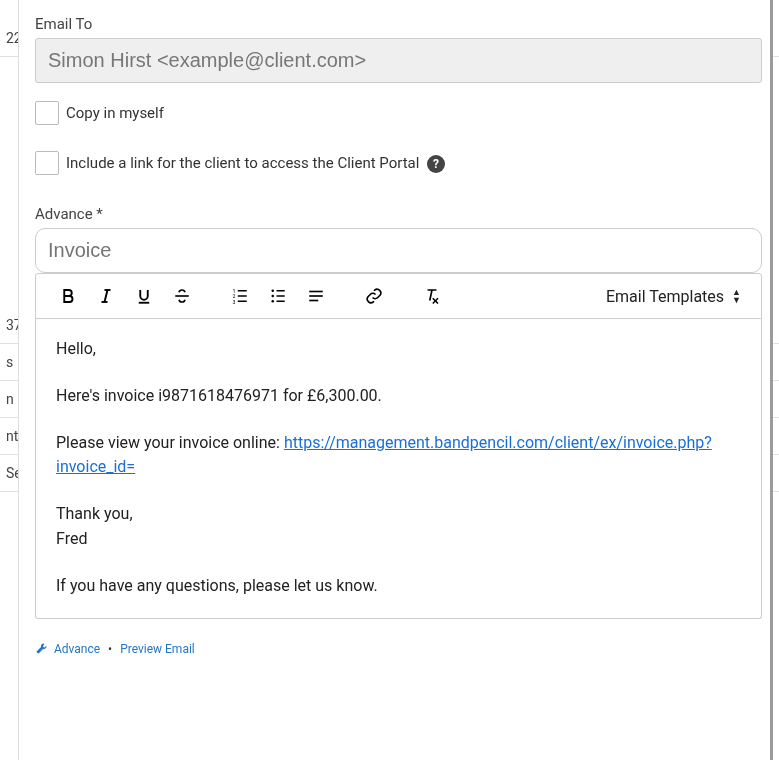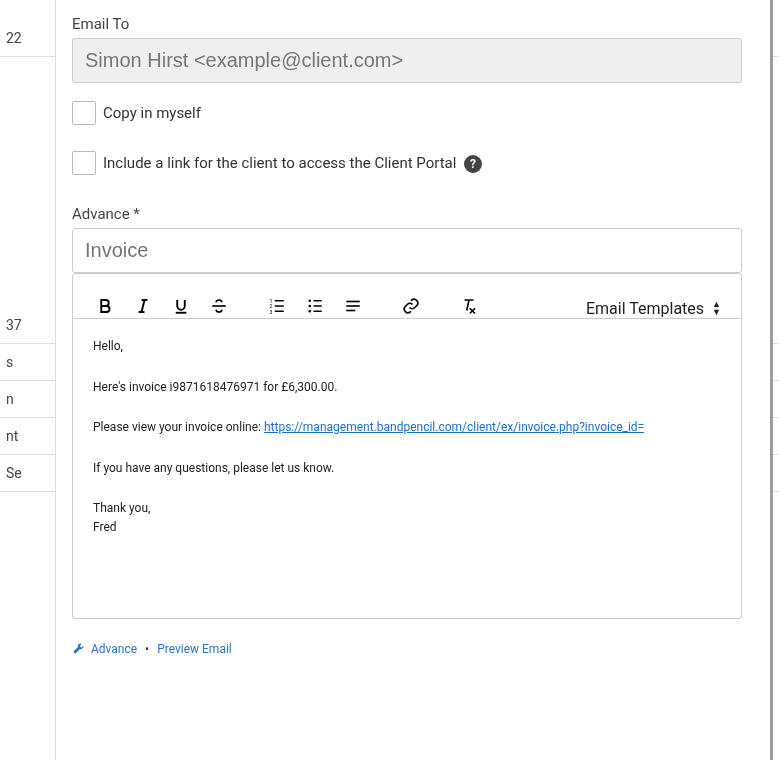--- a/index.html
+++ b/index.html
@@ -30,23 +30,22 @@
     }
     .modal-wrap {
       position: absolute;
       left: 18px;
       right: 6px;
       top: 0;
       bottom: 0;
       background: #fff;
       border-left: 1px solid #ddd;
       border-right: 3px solid #9b9b9b;
-      padding: 12px 28px 10px 16px;
+      padding: 12px 8px 10px 16px;
       overflow: hidden;
-      margin-left: 37px;
     }
     .form-label {
       color: #444;
       font-size: 15px;
       margin: 3px 0 5px 0;
     }
     .text-input {
       width: 100%;
       border: 1px solid #ccc;
       border-radius: 3px;
@@ -89,21 +88,21 @@
       font-size: 12px;
       font-weight: 700;
       margin-left: 4px;
     }
     .section-gap { margin-top: 30px; }
     .toolbar {
       border: 1px solid #ccc;
       border-radius: 3px 3px 0 0;
       background: #fff;
       display: flex;
-      align-items: flex-end;
+      align-items: center;
       height: 46px;
       padding: 0 10px;
     }
     .tgroup {
       display: flex;
       align-items: center;
       gap: 14px;
       padding: 0 10px;
     }
     .tgroup + .tgroup { margin-left: 14px; }
@@ -131,21 +130,21 @@
       gap: 1px;
       font-size: 9px;
       line-height: 7px;
     }
     .editor {
       border: 1px solid #ccc;
       border-top: none;
       border-radius: 0 0 3px 3px;
       min-height: 300px;
       padding: 18px 20px;
-      font-size: 12px;
+      font-size: 16px;
       color: #222;
       line-height: 1.55;
     }
     .editor p { margin: 0 0 22px 0; }
     .editor p:last-child { margin-bottom: 0; }
     .editor a {
       color: #1a6fd4;
       text-decoration: underline;
     }
     .footer-links {
@@ -189,21 +188,21 @@
   </div>
 
   <div class="chk-row" style="margin-top:26px;align-items:center;">
     <div class="chk"></div>
     <span class="chk-label">
       <span>Include a link for the client to access the Client Portal </span><span class="help-icon">?</span>
     </span>
   </div>
 
   <div class="form-label section-gap">Advance *</div>
-  <input class="text-input" style="color: #0f766e;" placeholder="Invoice">
+  <input class="text-input" style="color: #0f766e; border-radius: 10px;" placeholder="Invoice">
 
 
   <div class="toolbar">
     <div class="tgroup">
       <div class="tbtn">
         <svg width="18" height="18" viewBox="0 0 24 24">
             <path d="M7 4h6a4 4 0 0 1 0 8H7zm0 8h7a4 4 0 0 1 0 8H7z" fill="none" stroke="#000" stroke-width="2.5"></path>
           </svg>
       </div>
       <div class="tbtn">
@@ -279,25 +278,25 @@
       </span>
     </div>
   </div>
 
   <div class="editor">
     <p>Hello,</p>
     <p>Here's invoice i9871618476971 for £6,300.00.</p>
     <p>
       <span>Please view your invoice online: </span><a href="#">https://management.bandpencil.com/client/ex/invoice.php?invoice_id=</a>
     </p>
-    <p>If you have any questions, please let us know.</p>
     <p>
       <span>Thank you,</span><br>
       <span>Fred</span>
     </p>
+    <p>If you have any questions, please let us know.</p>
   </div>
 
   <div class="footer-links">
     <span class="wrench">
       <svg width="16" height="16" viewBox="0 0 24 24">
           <path d="M14 7a4 4 0 0 0-5 5l-7 7 3 3 7-7a4 4 0 0 0 5-5l-3 3-2-2z" fill="#2575c7"></path>
         </svg>
     </span><span class="link">Advance</span><span class="footer-sep"> • </span><span class="link">Preview Email</span>
   </div>
 

